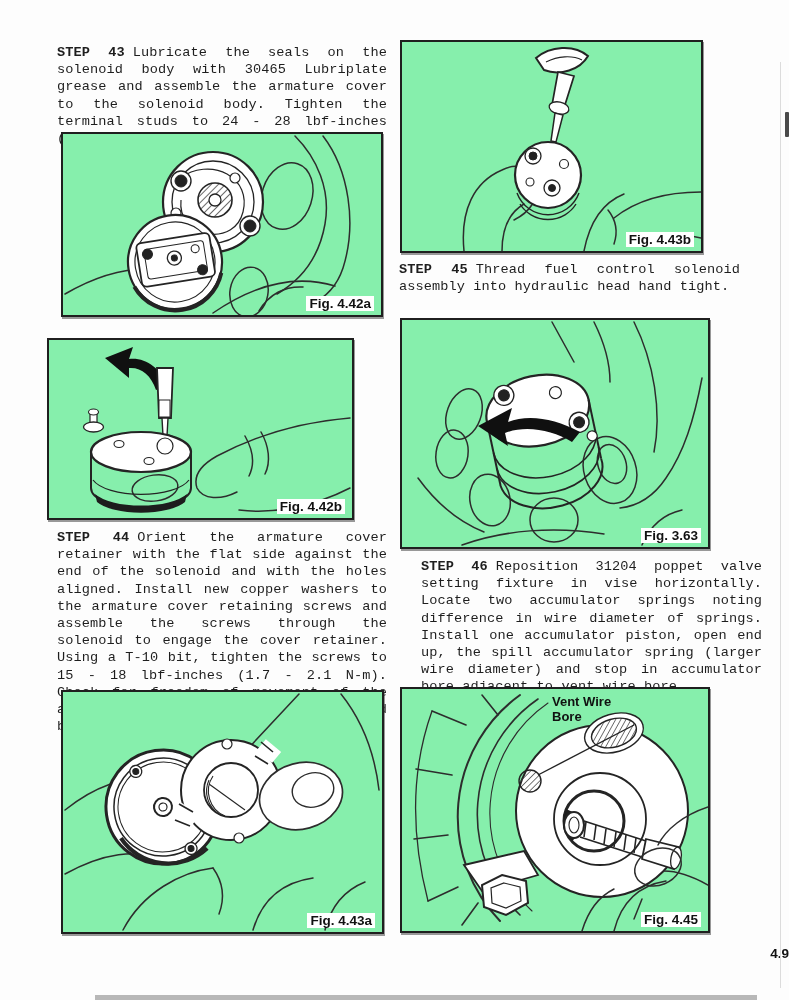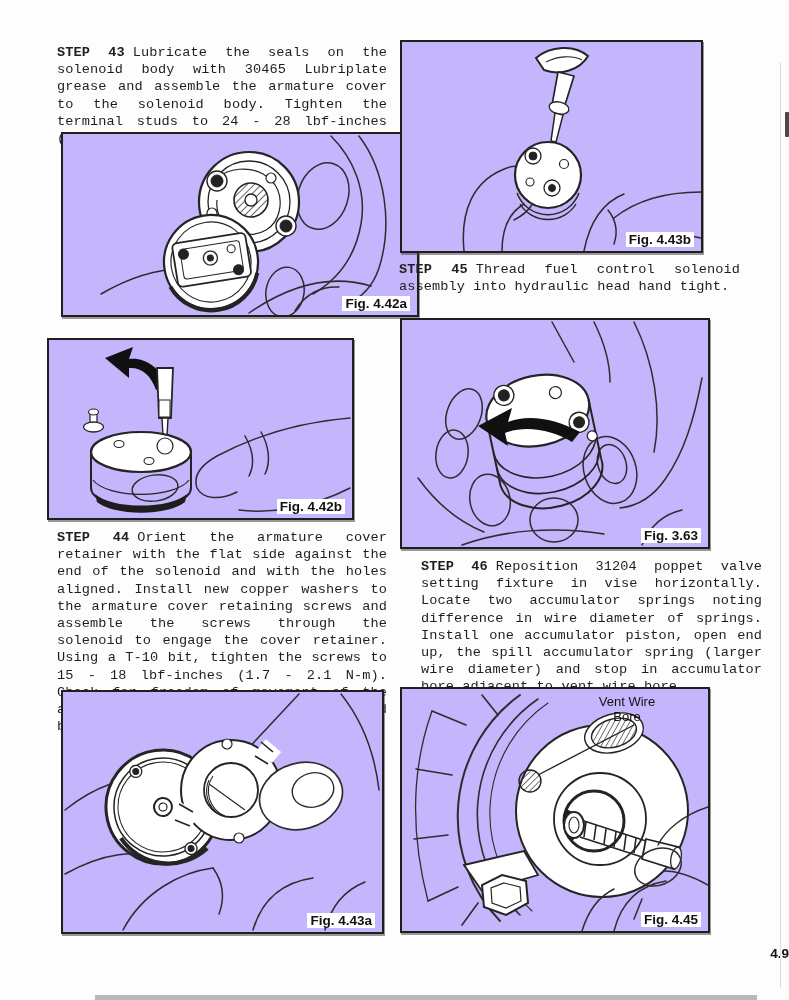--- a/index.html
+++ b/index.html
@@ -7,50 +7,50 @@
     position:relative;width:789px;height:1000px;background:#fdfdfd;
     font-family:"Liberation Sans","DejaVu Sans",sans-serif;color:#1b1b1b;
     overflow:hidden;
   }
   .step{
     position:absolute;font-size:13.6px;line-height:17.2px;text-align:justify;
     color:#1e1e1e;letter-spacing:0.1px;font-family:Liberation Mono, monospace;
   }
   .step b{padding-right:8px;}
   .figbox{
-    position:absolute;background:#c4b5fd;border:2px solid #1f1f1f;
+    position:absolute;background:#86efac;border:2px solid #1f1f1f;
     box-shadow:1px 2px 0 rgba(70,70,70,.55);
   }
   .figbox svg{display:block;width:100%;height:100%;}
   .figlabel{
     position:absolute;right:7px;bottom:4px;font-weight:bold;font-size:13.5px;
     background:#fff;padding:0 3px;color:#111;
   }
   .annot{
-    position:absolute;top:5px;left:150px;width:150px;text-align:center;
-    font-weight:normal;font-size:13px;line-height:15px;color:#111;
+    position:absolute;top:5px;left:150px;width:150px;
+    font-weight:bold;font-size:13px;line-height:15px;color:#111;
   }
   .pagenum{
     position:absolute;left:0;top:946px;width:789px;text-align:right;
     font-weight:bold;font-size:13.5px;color:#111;
   }
   .edge-line{position:absolute;left:780px;top:62px;width:1px;height:926px;background:#dcdcdc;}
   .edge-mark{position:absolute;left:785px;top:112px;width:4px;height:25px;background:#4a4a4a;border-radius:1px;}
   .bottom-bar{position:absolute;left:95px;top:995px;width:662px;height:5px;background:#b8b8b8;}
 </style>
 </head>
 <body>
 
 <div class="page">
 
   <div class="step" style="left:57px;top:44px;width:330px;">
     <b>STEP 43</b><span>Lubricate the seals on the solenoid body with 30465 Lubriplate grease and assemble the armature cover to the solenoid body.  Tighten the terminal studs to 24 - 28 lbf-inches (2.7 - 3.2 N-m) using a 1/4" socket.</span>
   </div>
 
-  <div class="figbox" style="left:61px;top:132px;width:318px;height:181px;padding-left:36px;">
+  <div class="figbox" style="left:61px;top:132px;width:318px;height:181px;">
     <svg viewBox="0 0 318 181">
       <defs>
         <pattern id="hA" width="5" height="5" patternTransform="rotate(45)" patternUnits="userSpaceOnUse">
           <line x1="0" y1="0" x2="0" y2="5" stroke="#444" stroke-width="1.6"></line>
         </pattern>
       </defs>
       <g fill="none" stroke="#2d2d2d" stroke-width="1.5" stroke-linecap="round">
         <path d="M232,2 C254,24 268,56 262,90 C256,124 238,146 214,160"></path>
         <path d="M260,2 C286,36 294,90 280,134 C274,152 262,164 248,170"></path>
         <ellipse cx="224" cy="62" rx="25" ry="34" transform="rotate(18 224 62)"></ellipse>

